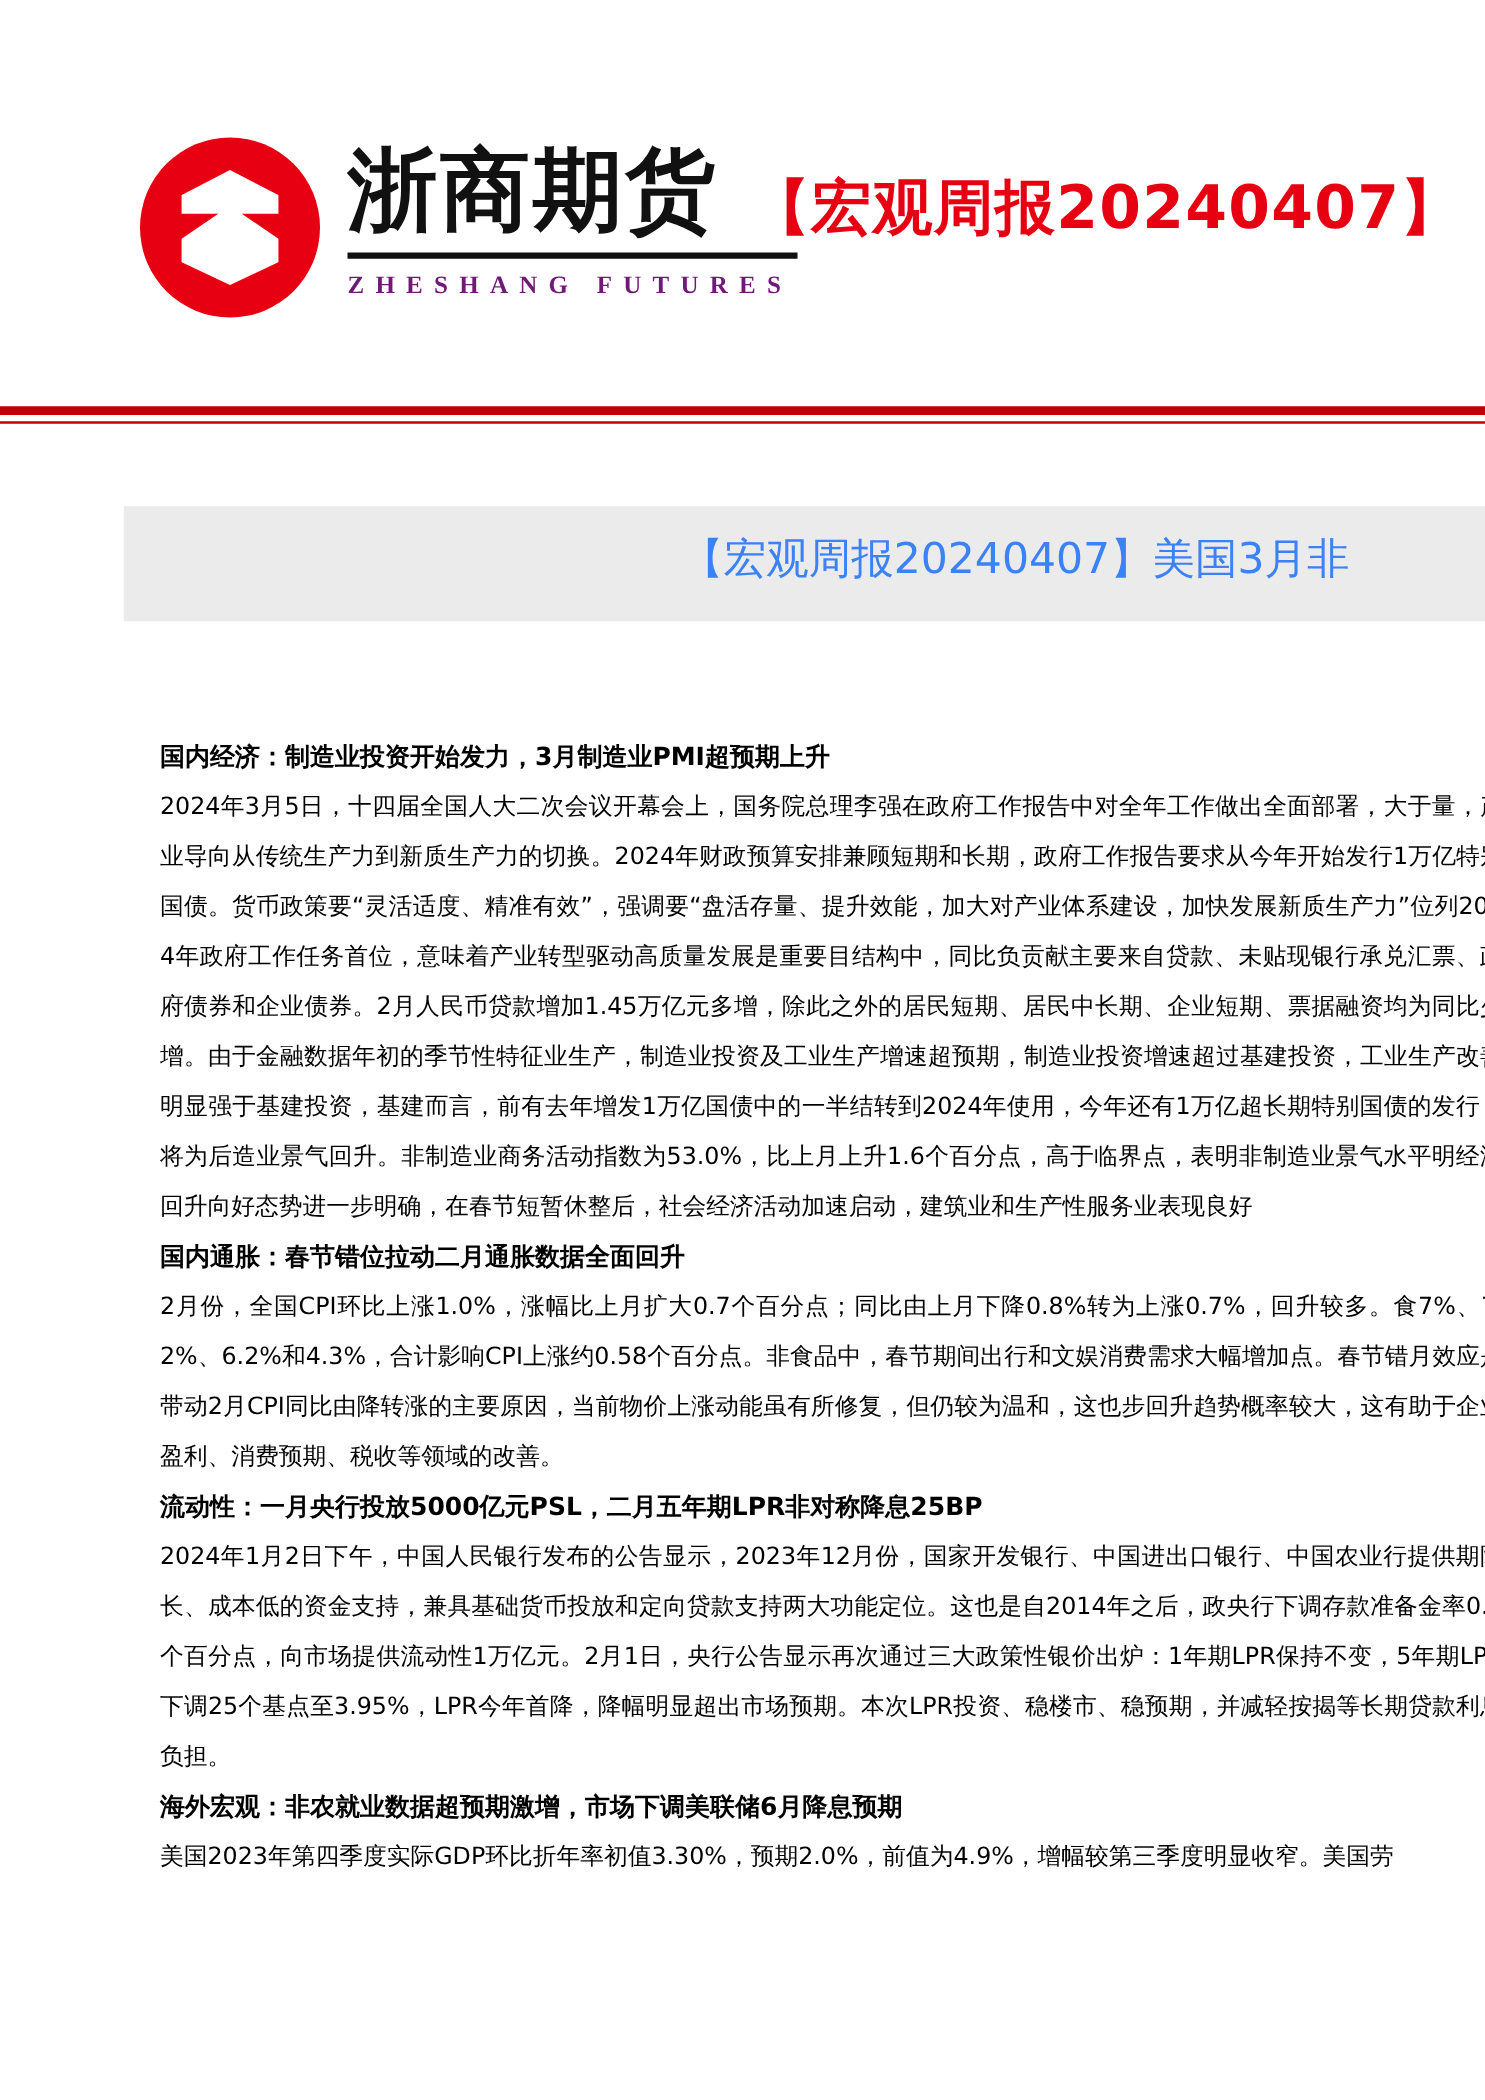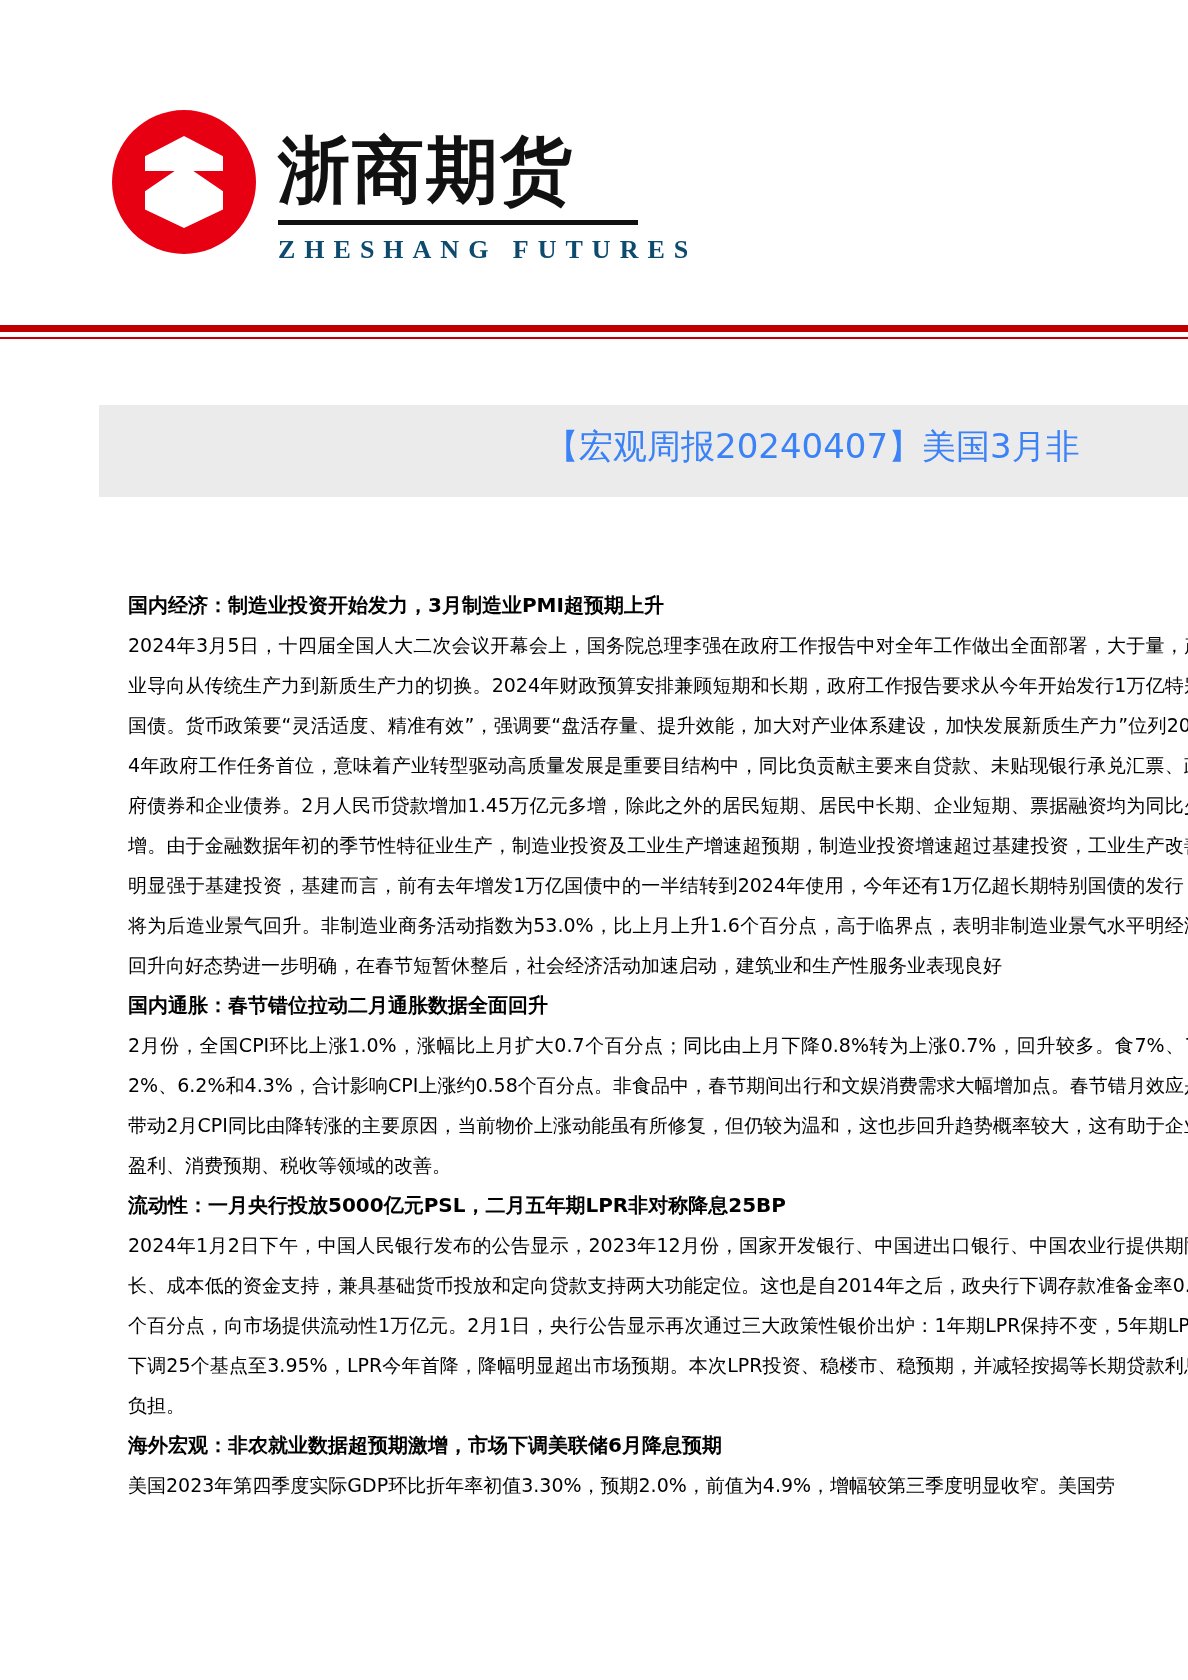--- a/index.html
+++ b/index.html
@@ -45,43 +45,43 @@
     background: #ffffff;
     clip-path: polygon(
       50% 0%, 100% 22%, 100% 38%, 62% 38%,
       100% 60%, 100% 80%, 50% 100%,
       0% 80%, 0% 60%, 38% 38%,
       0% 38%, 0% 22%
     );
   }
   .logo-text {
     margin-left: 22px;
-    margin-top: 24px;
+    margin-top: 6px;
   }
   .logo-cn {
     font-family: "DejaVu Sans", sans-serif;
     font-weight: bold;
     font-size: 72px;
     line-height: 1;
     letter-spacing: 2px;
     color: #111;
     white-space: nowrap;
   }
   .logo-rule {
     height: 5px;
     background: #111;
     margin: 14px 0 10px 0;
     width: 360px;
   }
   .logo-en {
     font-family: "Liberation Serif", serif;
     font-weight: bold;
-    font-size: 26px;
+    font-size: 20px;
     letter-spacing: 9px;
-    color: #0c4a6e;
+    color: #701a75;
     white-space: nowrap;
   }
   .header-badge {
     position: absolute;
     left: 600px;
     top: 134px;
     font-family: "DejaVu Sans", sans-serif;
     font-weight: bold;
     font-size: 48px;
     color: #e60012;
@@ -158,20 +158,21 @@
   <div class="logo-block">
     <div class="logo-mark">
       <div class="glyph"></div>
     </div>
     <div class="logo-text">
       <div class="logo-cn">浙商期货</div>
       <div class="logo-rule"></div>
       <div class="logo-en">ZHESHANG FUTURES</div>
     </div>
   </div>
+  <div class="header-badge">【宏观周报20240407】</div>
   <div class="header-rule-thick"></div>
   <div class="header-rule-thin"></div>
 </div>
 
 <div class="title-band"></div>
 <div class="doc-title">【宏观周报20240407】美国3月非</div>
 
 <div class="doc-body">
 
   <div class="sec-head">国内经济：制造业投资开始发力，3月制造业PMI超预期上升</div>

